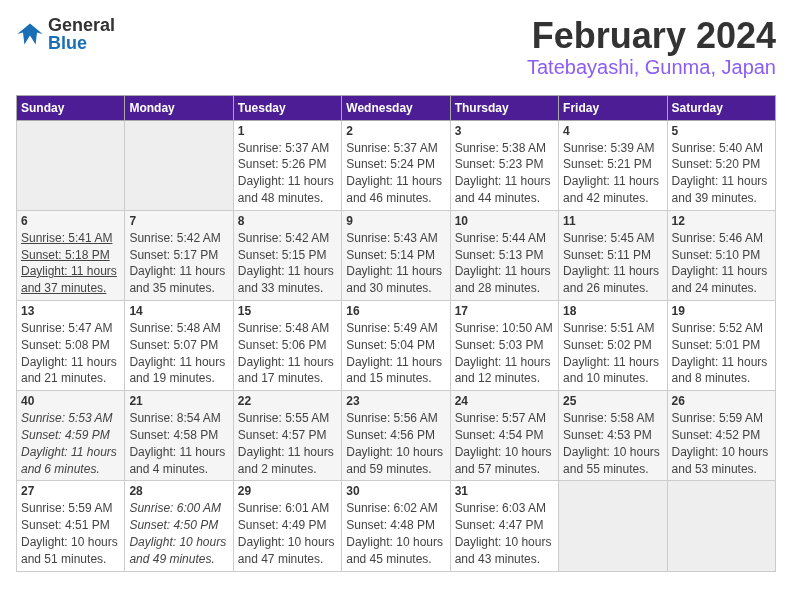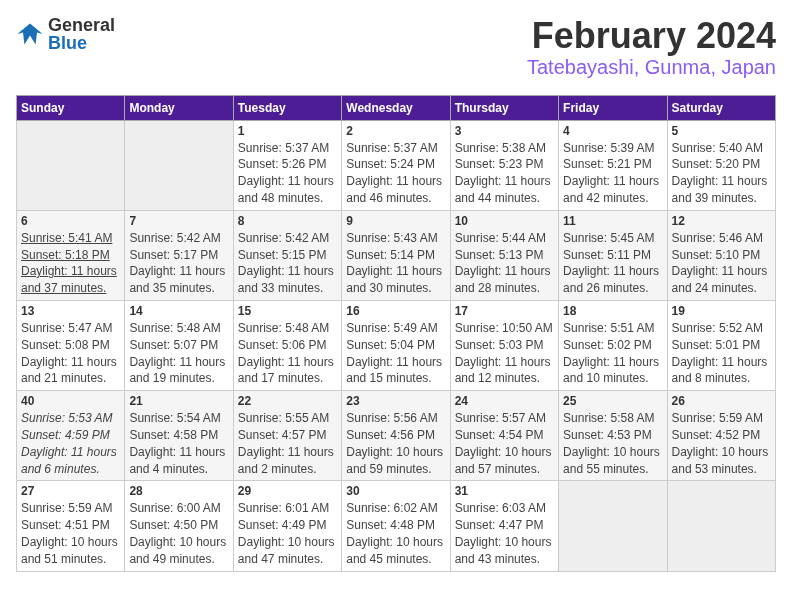--- a/index.html
+++ b/index.html
@@ -254,21 +254,21 @@
       </tr>
       <tr>
         <td>
           <span class="day-number">40</span>
           <div class="day-info" style="white-space: pre-line; font-style: italic;">Sunrise: 5:53 AM
 Sunset: 4:59 PM
 Daylight: 11 hours and 6 minutes.</div>
         </td>
         <td>
           <span class="day-number">21</span>
-          <div class="day-info" style="white-space: pre-line;">Sunrise: 5:54 AM
+          <div class="day-info" style="white-space: pre-line;">Sunrise: 8:54 AM
 Sunset: 4:58 PM
 Daylight: 11 hours and 4 minutes.</div>
         </td>
         <td>
           <span class="day-number">22</span>
           <div class="day-info" style="white-space: pre-line;">Sunrise: 5:55 AM
 Sunset: 4:57 PM
 Daylight: 11 hours and 2 minutes.</div>
         </td>
         <td>
@@ -298,21 +298,21 @@
       </tr>
       <tr>
         <td>
           <span class="day-number">27</span>
           <div class="day-info" style="white-space: pre-line;">Sunrise: 5:59 AM
 Sunset: 4:51 PM
 Daylight: 10 hours and 51 minutes.</div>
         </td>
         <td>
           <span class="day-number">28</span>
-          <div class="day-info" style="white-space: pre-line;">Sunrise: 6:00 AM
+          <div class="day-info" style="white-space: pre-line; font-style: italic;">Sunrise: 6:00 AM
 Sunset: 4:50 PM
 Daylight: 10 hours and 49 minutes.</div>
         </td>
         <td>
           <span class="day-number">29</span>
           <div class="day-info" style="white-space: pre-line;">Sunrise: 6:01 AM
 Sunset: 4:49 PM
 Daylight: 10 hours and 47 minutes.</div>
         </td>
         <td>

